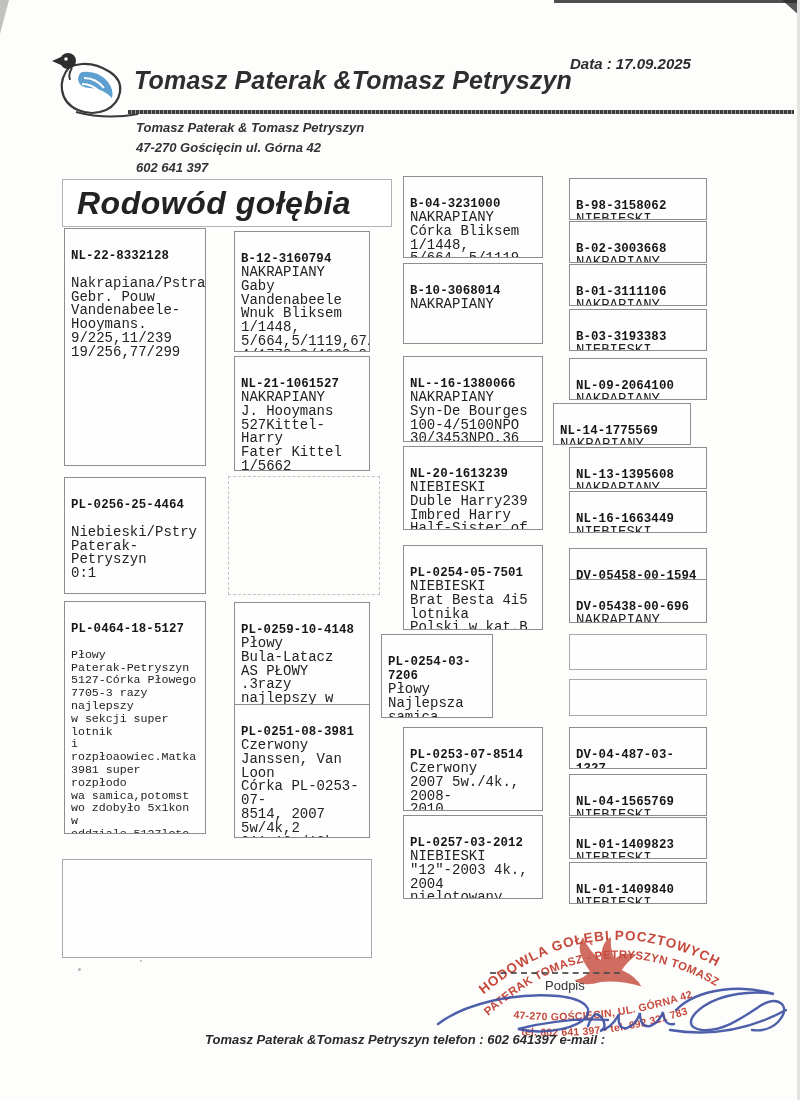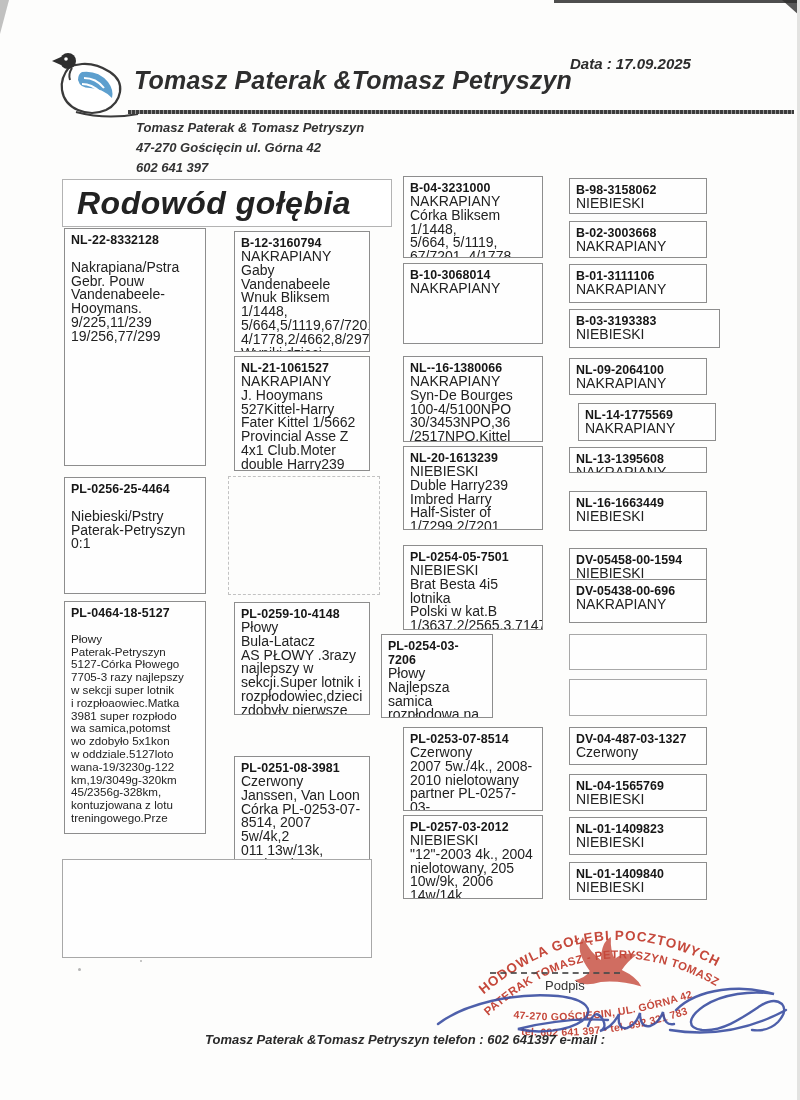--- a/index.html
+++ b/index.html
@@ -22,21 +22,21 @@
   .title-underline{position:absolute;left:128px;top:110px;width:666px;height:4px;
     background:repeating-linear-gradient(90deg,#3c3c3c 0 3px,#9b9b9b 3px 4px);}
   .address{position:absolute;left:136px;top:118px;font-size:13px;font-style:italic;font-weight:bold;color:#333;line-height:20px;white-space:pre-line;}
 
   
   .doc-title-box{position:absolute;left:62px;top:179px;width:330px;height:48px;border:1px solid #b3b3b3;background:#fff;
     display:flex;align-items:center;padding-left:14px;box-sizing:border-box;}
   .doc-title{font-size:32px;font-weight:bold;font-style:italic;color:#222;letter-spacing:.5px;}
 
   
-  .box{position:absolute;border:1px solid #8d8d8d;background:#fefefe;padding:4px 6px;box-sizing:border-box;overflow:hidden;}
+  .box{position:absolute;border:1px solid #8d8d8d;background:#fefefe;padding:20px 6px;box-sizing:border-box;overflow:hidden;font-family:Liberation Mono, monospace;}
   .ring{font-weight:bold;font-size:12.4px;line-height:14px;letter-spacing:.1px;color:#161616;}
   .btext{font-size:14px;line-height:13.8px;white-space:pre-line;color:#222;}
   .tight .btext{font-size:11.6px;line-height:12.8px;}
   .box-empty{position:absolute;border:1px solid #a8a8a8;background:#fefefe;box-sizing:border-box;}
   .box-dashed{position:absolute;border:1px dashed #c2c2c2;background:transparent;box-sizing:border-box;}
 
   
   .stamp{position:absolute;left:440px;top:898px;transform:rotate(-5deg);}
   .podpis-dashes{position:absolute;left:490px;top:972px;width:130px;border-top:2px dashed #4a4a4a;opacity:.85;}
   .podpis{position:absolute;left:545px;top:978px;font-size:13px;color:#333;}
@@ -137,21 +137,21 @@
   <div class="box" style="left:234px;top:602px;width:136px;height:113px">
     <div class="ring">PL-0259-10-4148</div>
     <div class="btext">Płowy
 Bula-Latacz
 AS PŁOWY .3razy
 najlepszy w
 sekcji.Super lotnik i
 rozpłodowiec,dzieci
 zdobyły pierwsze</div>
   </div>
-  <div class="box" style="left:234px;top:756px;width:136px;height:114px">
+  <div class="box" style="left:234px;top:704px;width:136px;height:134px">
     <div class="ring">PL-0251-08-3981</div>
     <div class="btext">Czerwony
 Janssen, Van Loon
 Córka PL-0253-07-
 8514, 2007 5w/4k,2
 011 13w/13k, matka pl-
 0257-03-2012, 2003
 4k., 2004 nielotowana,</div>
   </div>
 
@@ -222,29 +222,29 @@
     <div class="btext">NIEBIESKI</div>
   </div>
   <div class="box" style="left:569px;top:221px;width:138px;height:37px">
     <div class="ring">B-02-3003668</div>
     <div class="btext">NAKRAPIANY</div>
   </div>
   <div class="box" style="left:569px;top:264px;width:138px;height:39px">
     <div class="ring">B-01-3111106</div>
     <div class="btext">NAKRAPIANY</div>
   </div>
-  <div class="box" style="left:569px;top:309px;width:151px;height:39px">
+  <div class="box" style="left:569px;top:309px;width:138px;height:39px">
     <div class="ring">B-03-3193383</div>
     <div class="btext">NIEBIESKI</div>
   </div>
   <div class="box" style="left:569px;top:358px;width:138px;height:37px">
     <div class="ring">NL-09-2064100</div>
     <div class="btext">NAKRAPIANY</div>
   </div>
-  <div class="box" style="left:578px;top:403px;width:138px;height:38px">
+  <div class="box" style="left:553px;top:403px;width:138px;height:38px">
     <div class="ring">NL-14-1775569</div>
     <div class="btext">NAKRAPIANY</div>
   </div>
   <div class="box" style="left:569px;top:447px;width:138px;height:26px">
     <div class="ring">NL-13-1395608</div>
     <div class="btext">NAKRAPIANY</div>
   </div>
   <div class="box" style="left:569px;top:491px;width:138px;height:40px">
     <div class="ring">NL-16-1663449</div>
     <div class="btext">NIEBIESKI</div>

